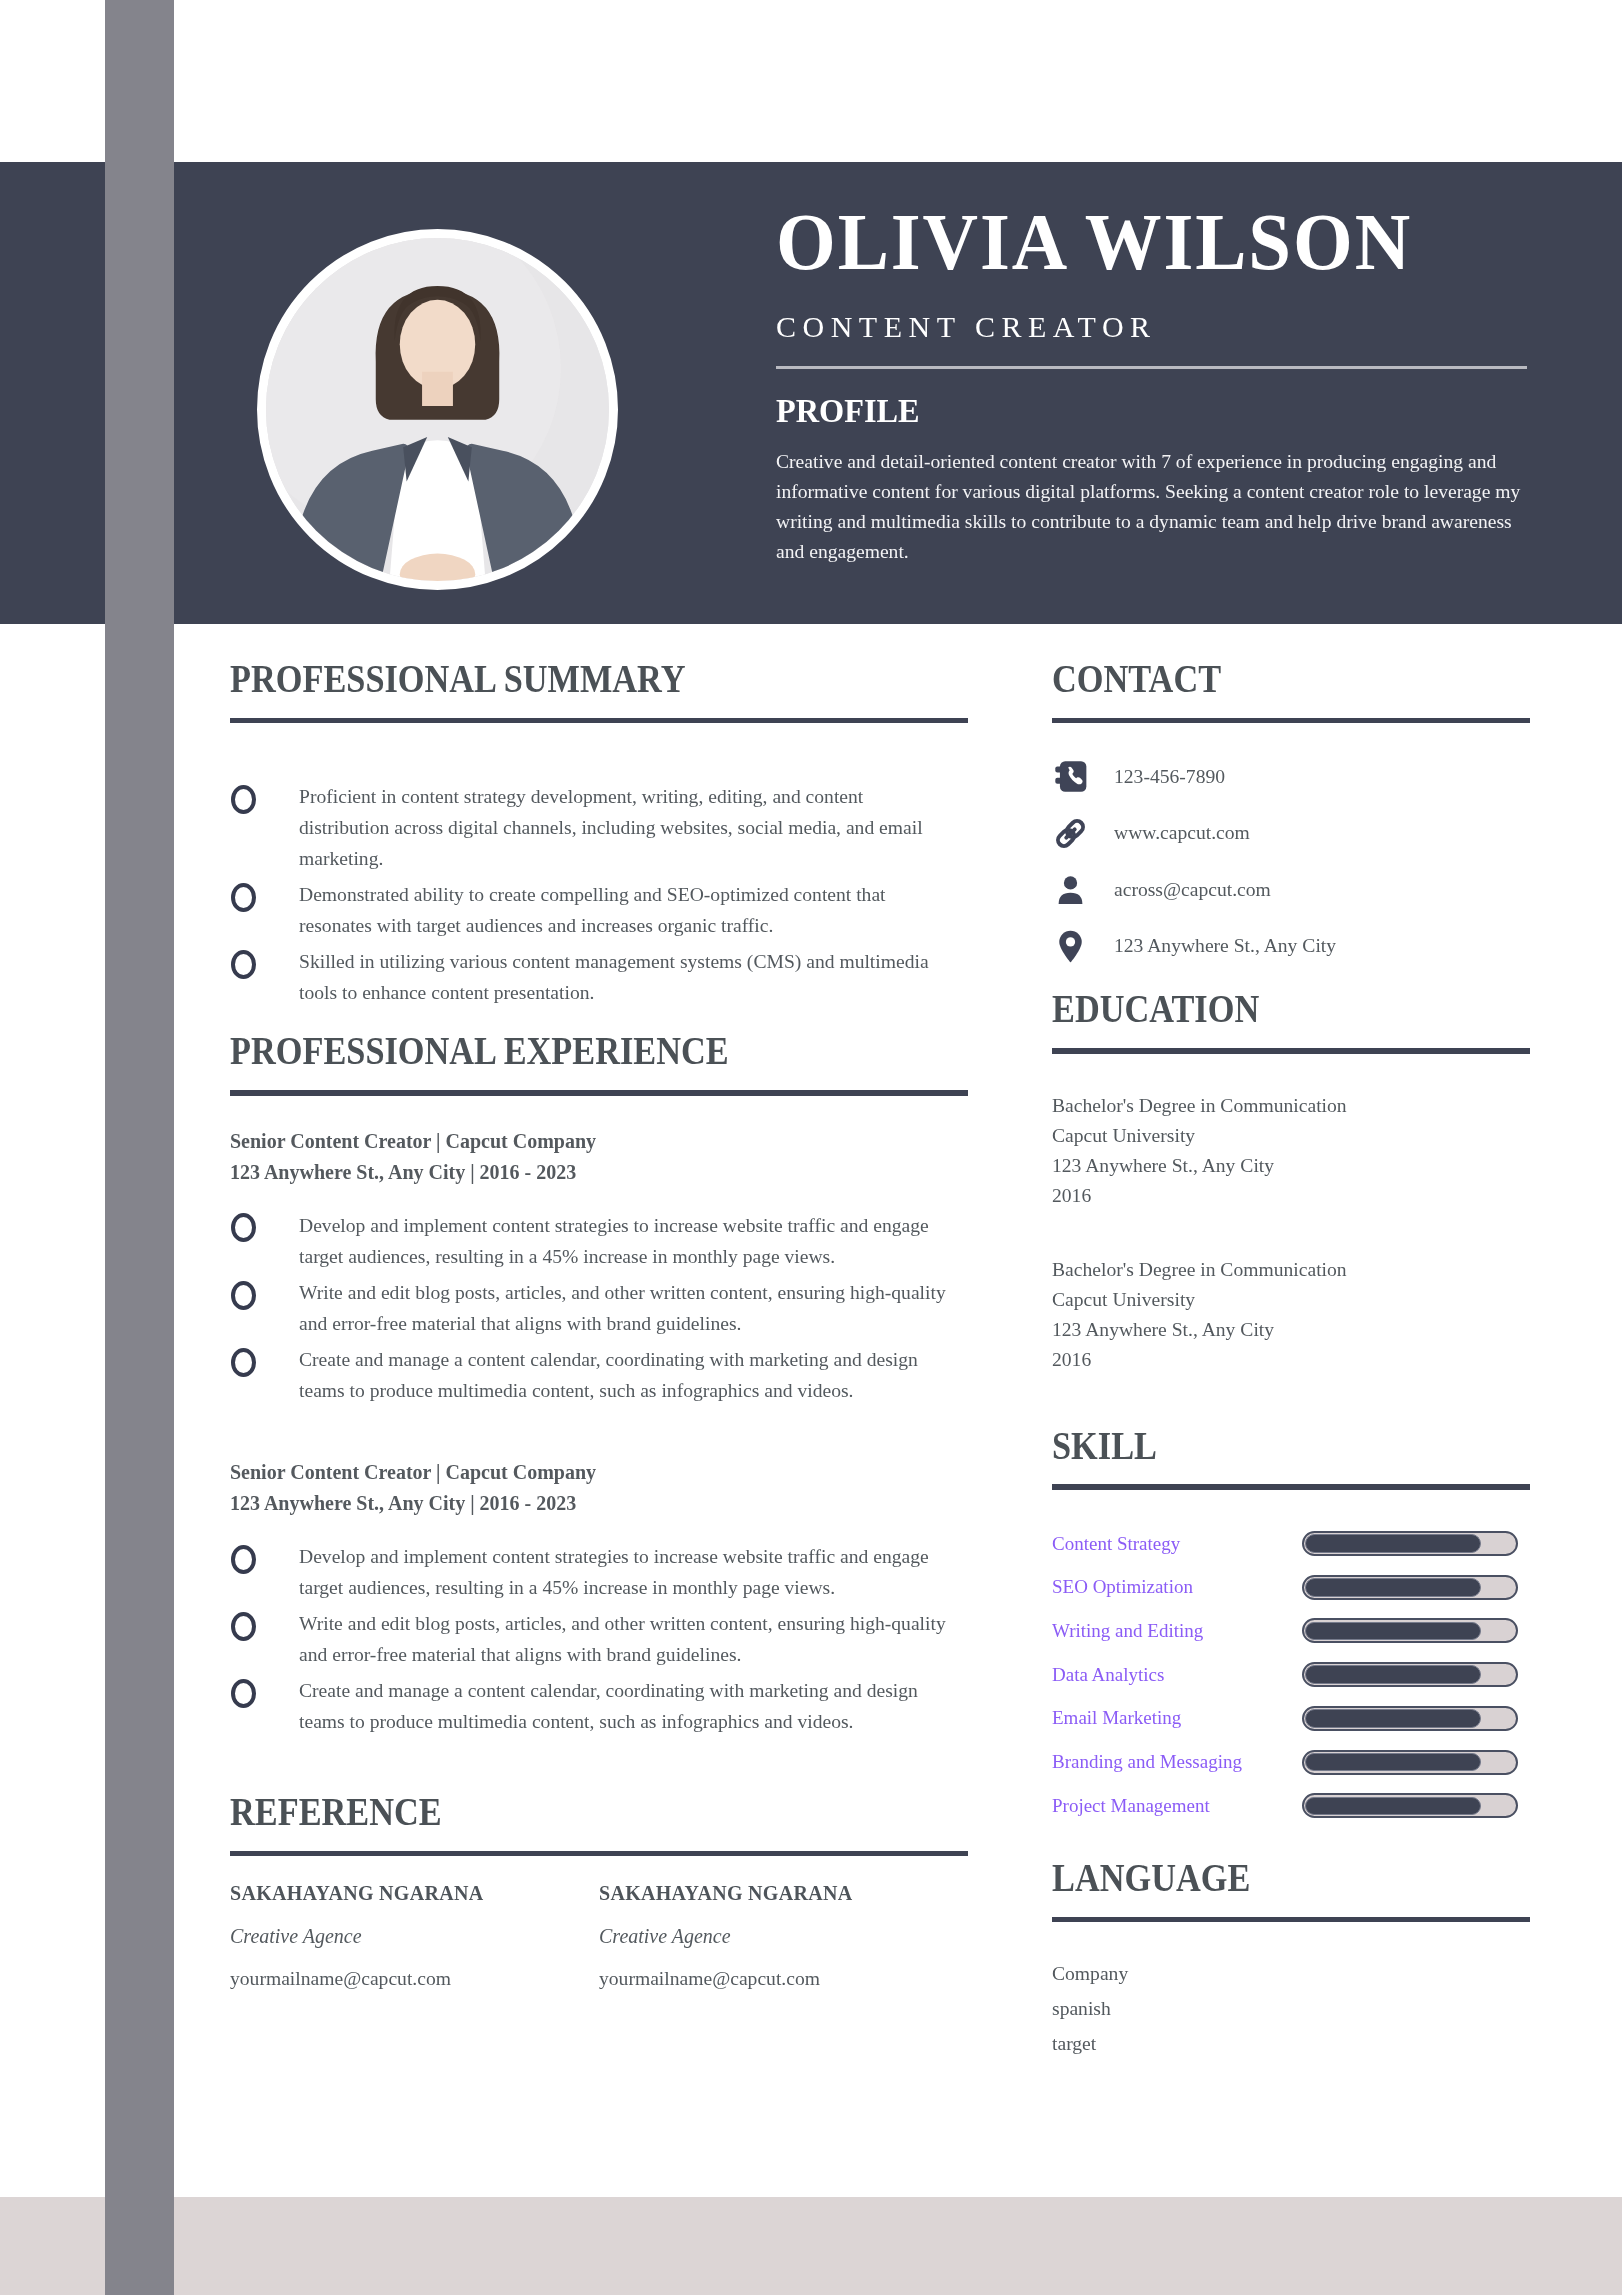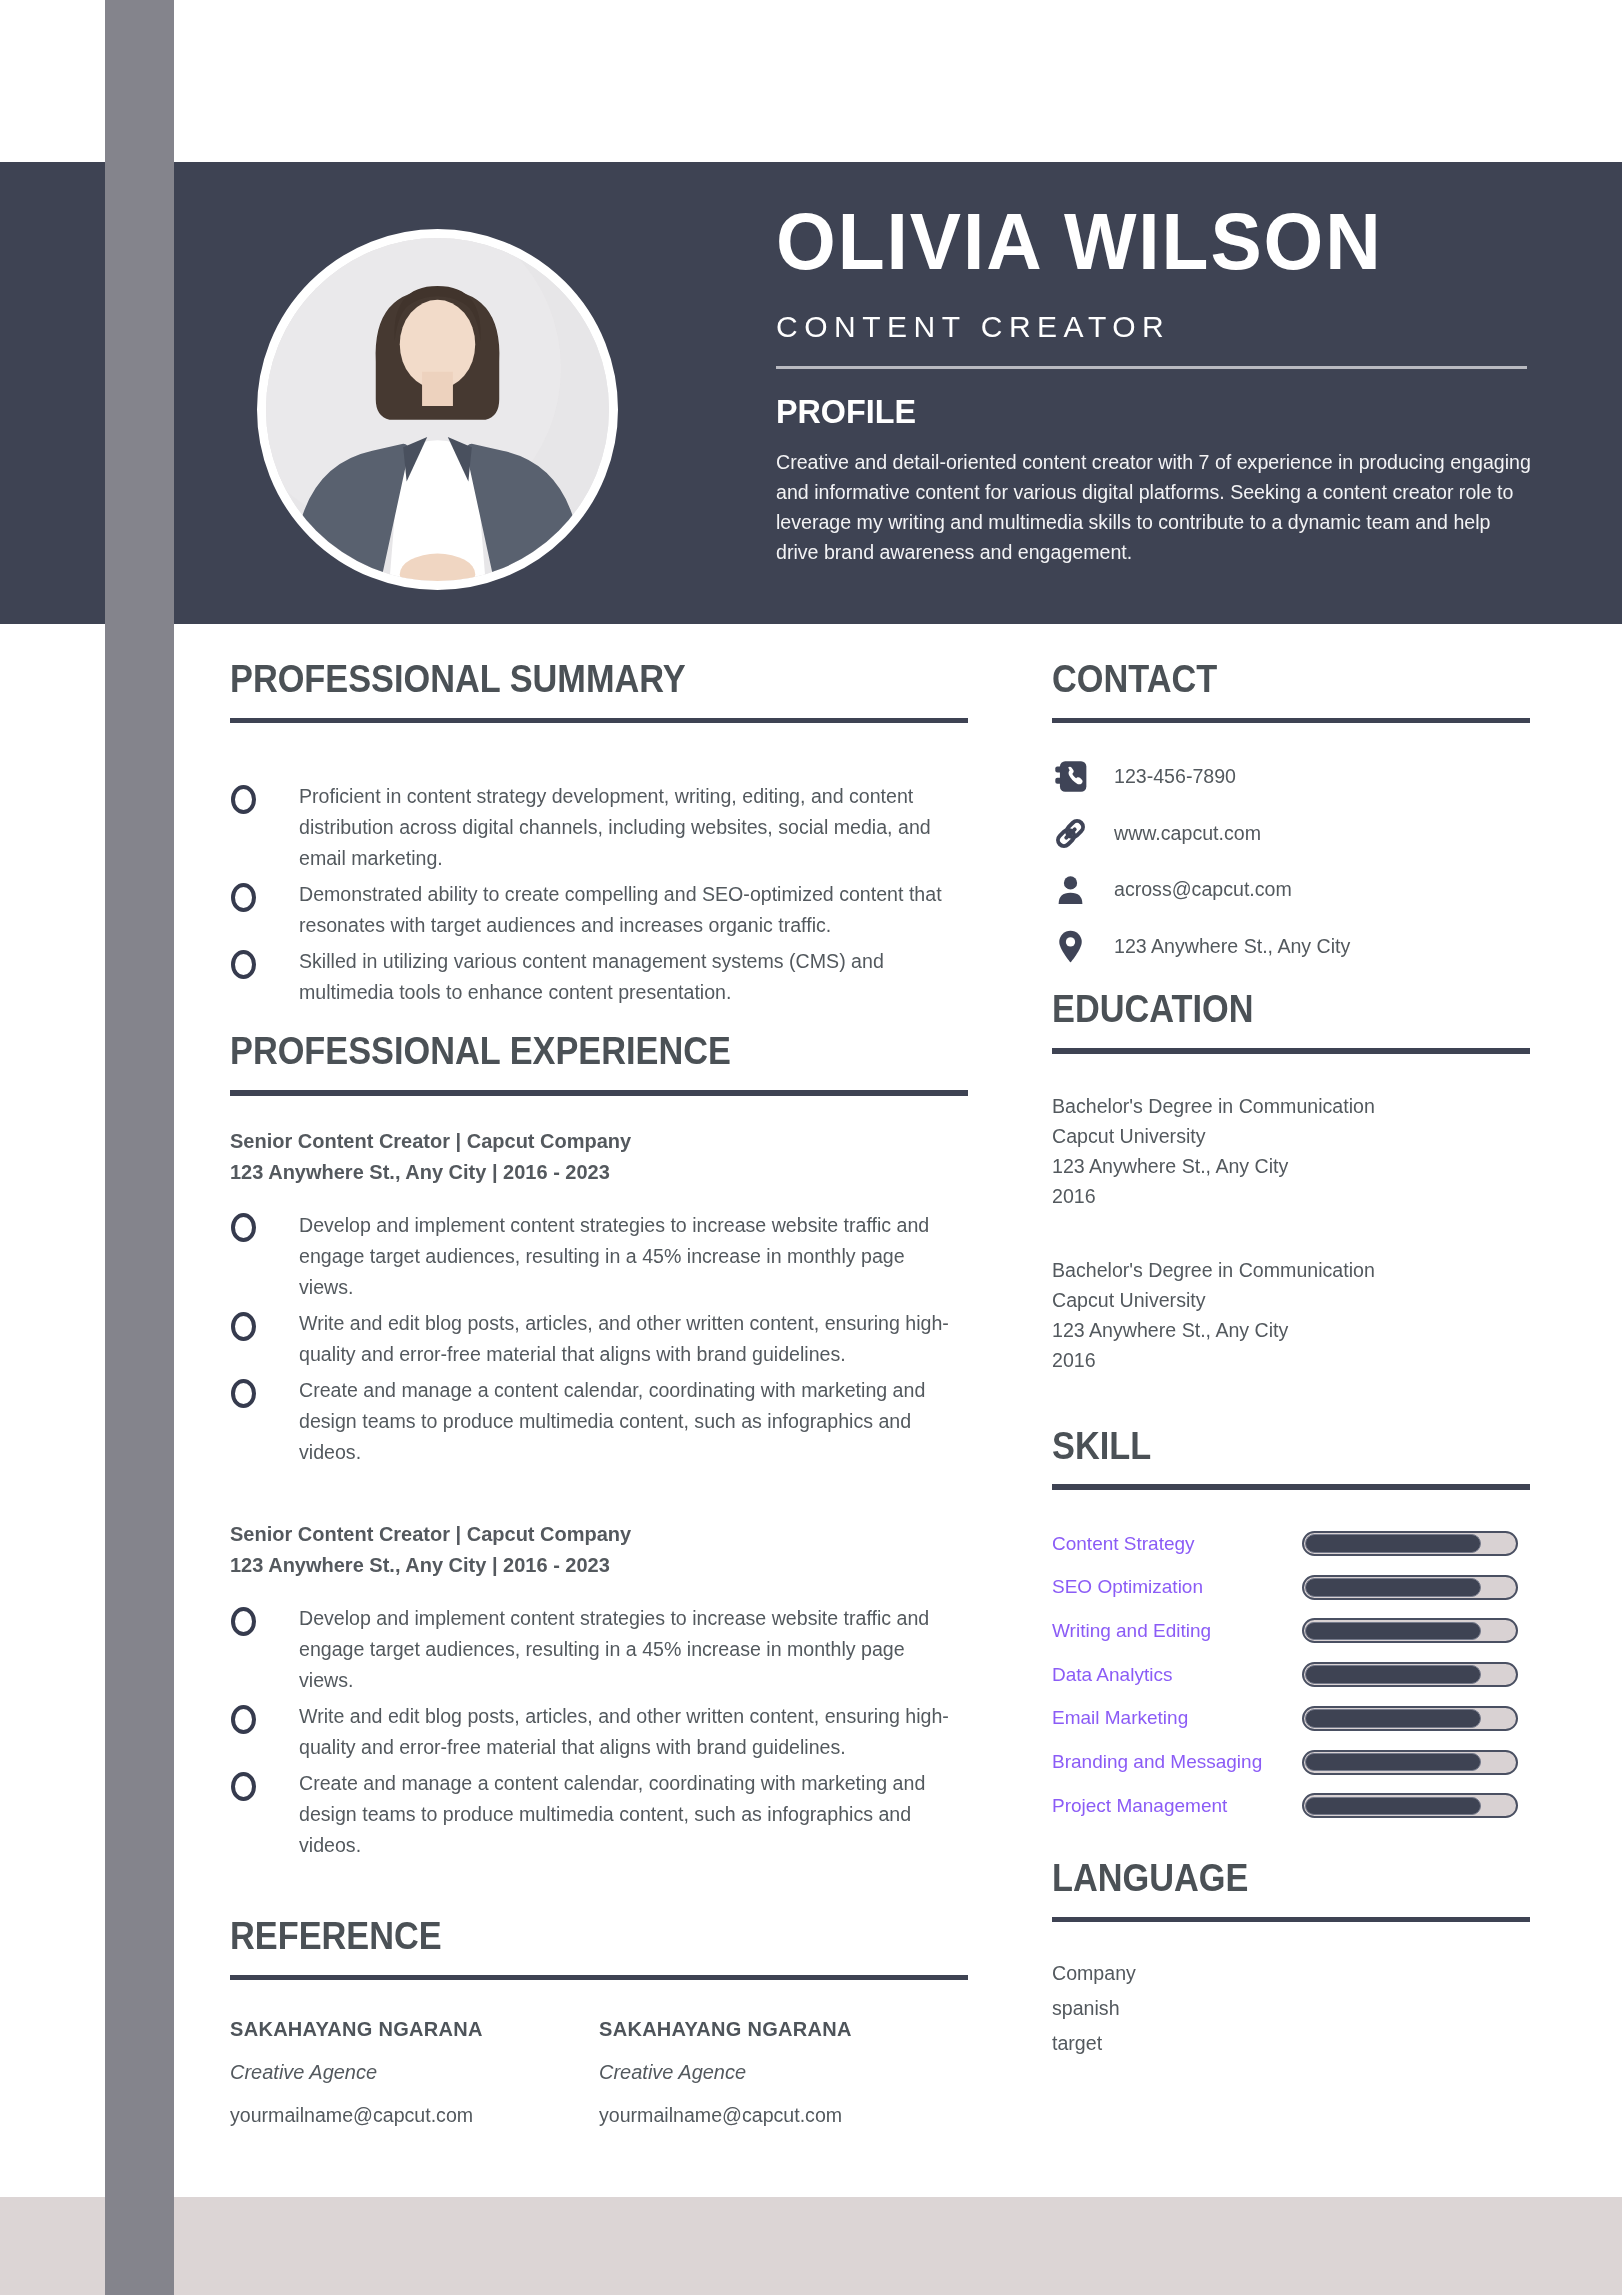--- a/index.html
+++ b/index.html
@@ -1,17 +1,17 @@
 <!DOCTYPE html>
 <html style="font-size:10.5px"><head>
 <meta charset="utf-8">
 <style>
   html,body{margin:0;padding:0;background:#fff;}
   #page{position:relative;width:1623px;height:2295px;background:#ffffff;
-        font-family:Liberation Sans, sans-serif;overflow:hidden;}
+        font-family:Liberation Serif, serif;overflow:hidden;}
 
   
   .stripe{position:absolute;left:105px;top:0;width:69px;height:2295px;background:#84848c;z-index:6;}
   .band{position:absolute;left:0;top:162px;width:1623px;height:462px;background:#3e4353;z-index:1;}
   .footer-band{position:absolute;left:0;top:2197px;width:1623px;height:99px;background:#dcd5d5;z-index:2;}
 
   
   .photo{position:absolute;left:257px;top:229px;width:343px;height:343px;border-radius:50%;
          border:9.8px solid #ffffff;overflow:hidden;z-index:4;background:#e7e6e8;box-sizing:content-box;}
   .photo svg{display:block;width:100%;height:100%;}
@@ -39,21 +39,21 @@
   ul.blist li{position:relative;padding-left:69px;width:654px;font-size:19.6px;line-height:31px;
               color:#53595e;margin-bottom:5.2px;}
   ul.blist .ring{position:absolute;left:1.3px;top:3.9px;width:17px;height:21px;border:4.6px solid #363b4e;
                  border-radius:50%;background:#fff;}
 
   .job{margin-top:51px;font-size:20px;font-weight:bold;color:#54595e;line-height:31px;}
   .job.first{margin-top:30px;}
   .job + ul.blist{margin-top:22px;}
 
   .refs-h{margin-top:54px;}
-  .refs{display:flex;margin-top:38px;}
+  .refs{display:flex;margin-top:26px;}
   .ref{width:50%;}
   .rname{font-size:20px;font-weight:bold;color:#4e545a;letter-spacing:0.3px;}
   .rrole{font-style:italic;font-size:20px;color:#53595e;margin-top:19.6px;}
   .rmail{font-size:19.6px;color:#53595e;margin-top:19.6px;}
 
   
   .citems{margin-top:35px;}
   .citem{display:flex;align-items:center;height:37px;margin-bottom:19.6px;}
   .cicon{width:37px;height:37px;flex:none;}
   .cicon svg{display:block;width:37px;height:37px;}

